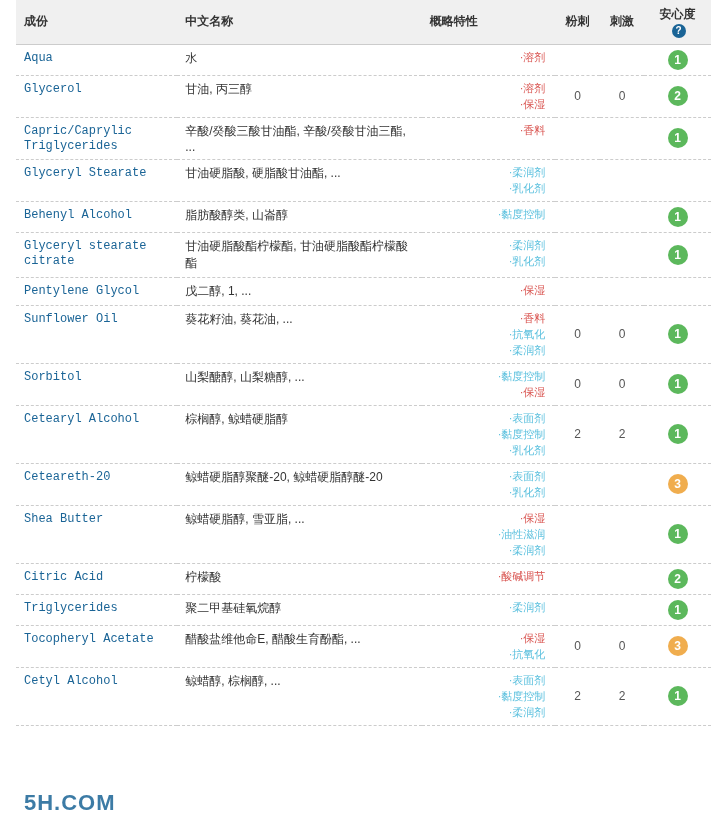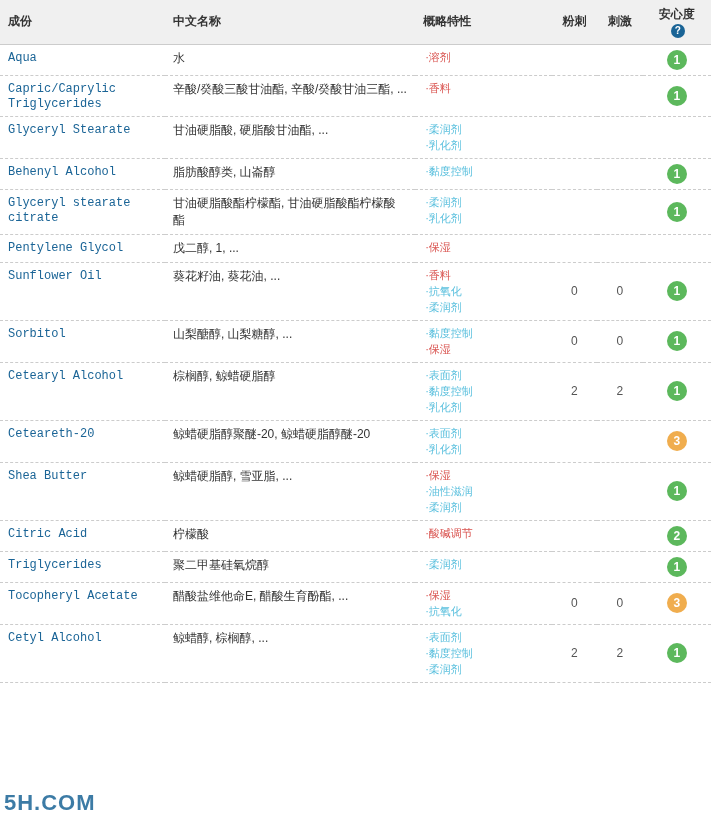--- a/index.html
+++ b/index.html
@@ -5,20 +5,21 @@
     * { margin: 0; padding: 0; box-sizing: border-box; }
     body {
       font-family: Arial, "Microsoft YaHei", sans-serif;
       font-size: 12px;
       background: #fff;
       color: #333;
     }
     .table-container {
       width: 711px;
       overflow: hidden;
+      padding-left: 16px;
     }
     table {
       width: 100%;
       border-collapse: collapse;
     }
     thead tr {
       background: #f0f0f0;
     }
     thead th {
       padding: 6px 8px;
@@ -43,20 +44,21 @@
       margin-top: 16px;
     }
     .chinese-name {
       color: #333;
       font-size: 12px;
     }
     .tags {
       display: flex;
       flex-direction: column;
       gap: 1px;
+      align-items: flex-end;
     }
     .tag {
       font-size: 11px;
       padding: 0 2px;
     }
     .tag-solvent { color: #d9534f; }
     .tag-humectant { color: #d9534f; }
     .tag-fragrance { color: #d9534f; }
     .tag-emollient { color: #5bc0de; }
     .tag-emulsifier { color: #5bc0de; }
@@ -84,21 +86,21 @@
     }
     .badge-green { background-color: #5cb85c; }
     .badge-orange { background-color: #f0ad4e; }
     .safety-cell {
       text-align: center;
       vertical-align: middle;
     }
     .watermark {
       position: fixed;
       bottom: 10px;
-      left: 4px;
+      left: 24px;
       font-size: 22px;
       font-weight: bold;
       color: #1a6496;
       opacity: 0.85;
       letter-spacing: 1px;
     }
     .help-icon {
       display: inline-flex;
       align-items: center;
       justify-content: center;
@@ -138,20 +140,33 @@
           <td>
             <div class="tags">
               <span class="tag tag-solvent">·溶剂</span>
             </div>
           </td>
           <td class="score-cell"></td>
           <td class="score-cell"></td>
           <td class="safety-cell"><span class="safety-badge badge-green">1</span></td>
         </tr>
         <tr>
+          <td><span class="ingredient-name">Glycerol</span></td>
+          <td><span class="chinese-name">甘油, 丙三醇</span></td>
+          <td>
+            <div class="tags">
+              <span class="tag tag-solvent">·溶剂</span>
+              <span class="tag tag-humectant">·保湿</span>
+            </div>
+          </td>
+          <td class="score-cell">0</td>
+          <td class="score-cell">0</td>
+          <td class="safety-cell"><span class="safety-badge badge-green">2</span></td>
+        </tr>
+        <tr>
           <td><span class="ingredient-name">Capric/Caprylic</span><br><span class="ingredient-name">Triglycerides</span></td>
           <td><span class="chinese-name">辛酸/癸酸三酸甘油酯, 辛酸/癸酸甘油三酯, ...</span></td>
           <td>
             <div class="tags">
               <span class="tag tag-fragrance">·香料</span>
             </div>
           </td>
           <td class="score-cell"></td>
           <td class="score-cell"></td>
           <td class="safety-cell"><span class="safety-badge badge-green">1</span></td>

